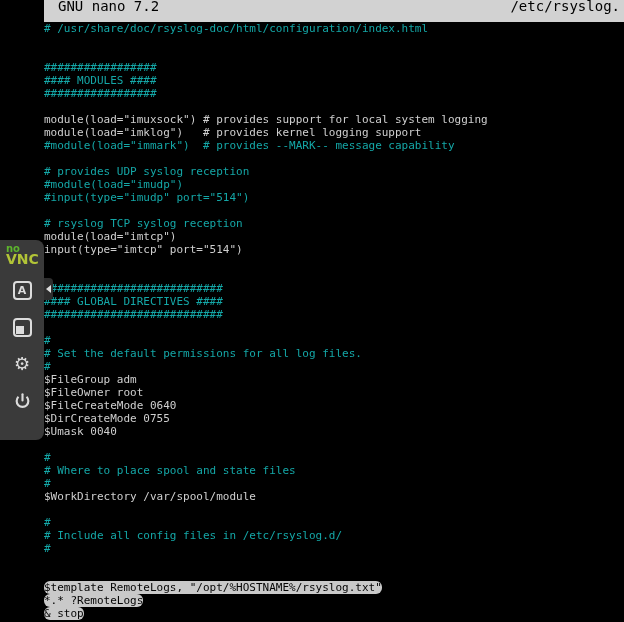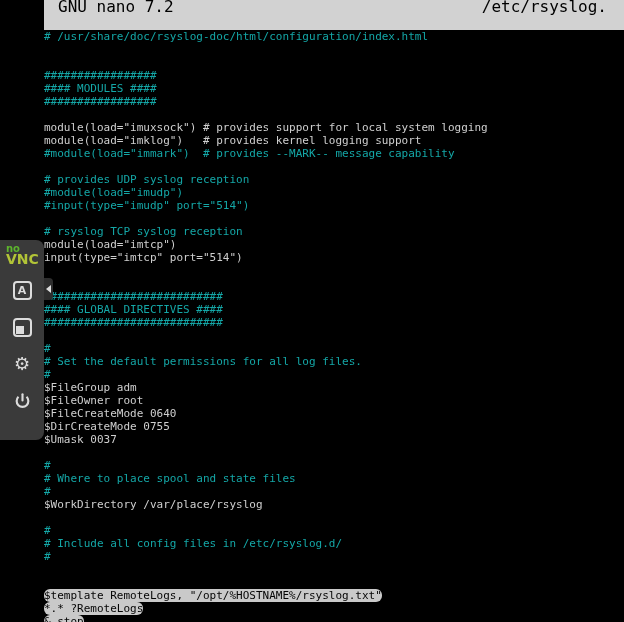--- a/index.html
+++ b/index.html
@@ -1,22 +1,22 @@
 <!DOCTYPE html>
 <html style="--titlebar: #d2d2d2; --comment: #14a7a7; --plain: #cfcfcf; --selbg: #c9c9c9; --vnc_green: #5db52d; --vnc_logo: #b2c437;"><head>
 <meta charset="utf-8">
 <style>
   * { margin:0; padding:0; box-sizing:border-box; }
   html,body { width:624px; height:622px; background:#000; overflow:hidden; }
   body { font-family:"DejaVu Sans Mono", monospace; position:relative; }
 
   .terminal { position:absolute; left:44px; top:0; width:580px; height:622px; background:#000; overflow:hidden; }
-  .titlebar { height:30px; background:var(--titlebar,#d2d2d2); color:#000; font-size:16px; line-height:13px;
+  .titlebar { height:22px; background:var(--titlebar,#d2d2d2); color:#000; font-size:14px; line-height:13px;
               display:flex; justify-content:space-between; padding-left:14px; white-space:pre; overflow:hidden; }
-  .titlebar .file { padding-right:17px;text-align:right; }
+  .titlebar .file { padding-right:4px;text-align:right; }
   .content { font-size:11px; line-height:13px; }
   .line { height:13px; white-space:pre; }
   .line span.c   { color:var(--comment,#14a7a7); }
   .line span.p   { color:var(--plain,#cfcfcf); }
   .line span.sel { background:var(--selbg,#c9c9c9); color:#050505;border-radius:6px; }
 
   .vnc-panel { position:absolute; left:0; top:240px; width:44px; height:200px; background:#3a3a3a;
                border-radius:0 8px 8px 0; z-index:5; }
   .vnc-logo { padding:5px 0 0 6px; }
   .logo-no  { color:#5db52d; font-family:"DejaVu Sans",sans-serif; font-size:10px; font-weight:bold; line-height:7px; }
@@ -94,26 +94,26 @@
       <div class="line"><span class="c">#### GLOBAL DIRECTIVES ####</span></div>
       <div class="line"><span class="c">###########################</span></div>
       <div class="line">&nbsp;</div>
       <div class="line"><span class="c">#</span></div>
       <div class="line"><span class="c"># Set the default permissions for all log files.</span></div>
       <div class="line"><span class="c">#</span></div>
       <div class="line"><span class="p">$FileGroup adm</span></div>
       <div class="line"><span class="p">$FileOwner root</span></div>
       <div class="line"><span class="p">$FileCreateMode 0640</span></div>
       <div class="line"><span class="p">$DirCreateMode 0755</span></div>
-      <div class="line"><span class="p">$Umask 0037</span></div>
+      <div class="line"><span class="p">$Umask 0040</span></div>
       <div class="line">&nbsp;</div>
       <div class="line"><span class="c">#</span></div>
       <div class="line"><span class="c"># Where to place spool and state files</span></div>
       <div class="line"><span class="c">#</span></div>
-      <div class="line"><span class="p">$WorkDirectory /var/place/rsyslog</span></div>
+      <div class="line"><span class="p">$WorkDirectory /var/spool/module</span></div>
       <div class="line">&nbsp;</div>
       <div class="line"><span class="c">#</span></div>
       <div class="line"><span class="c"># Include all config files in /etc/rsyslog.d/</span></div>
       <div class="line"><span class="c">#</span></div>
       <div class="line">&nbsp;</div>
       <div class="line">&nbsp;</div>
       <div class="line"><span class="sel">$template RemoteLogs, "/opt/%HOSTNAME%/rsyslog.txt"</span></div>
       <div class="line"><span class="sel">*.* ?RemoteLogs</span></div>
       <div class="line"><span class="sel">&amp; stop</span></div>
     </div>

